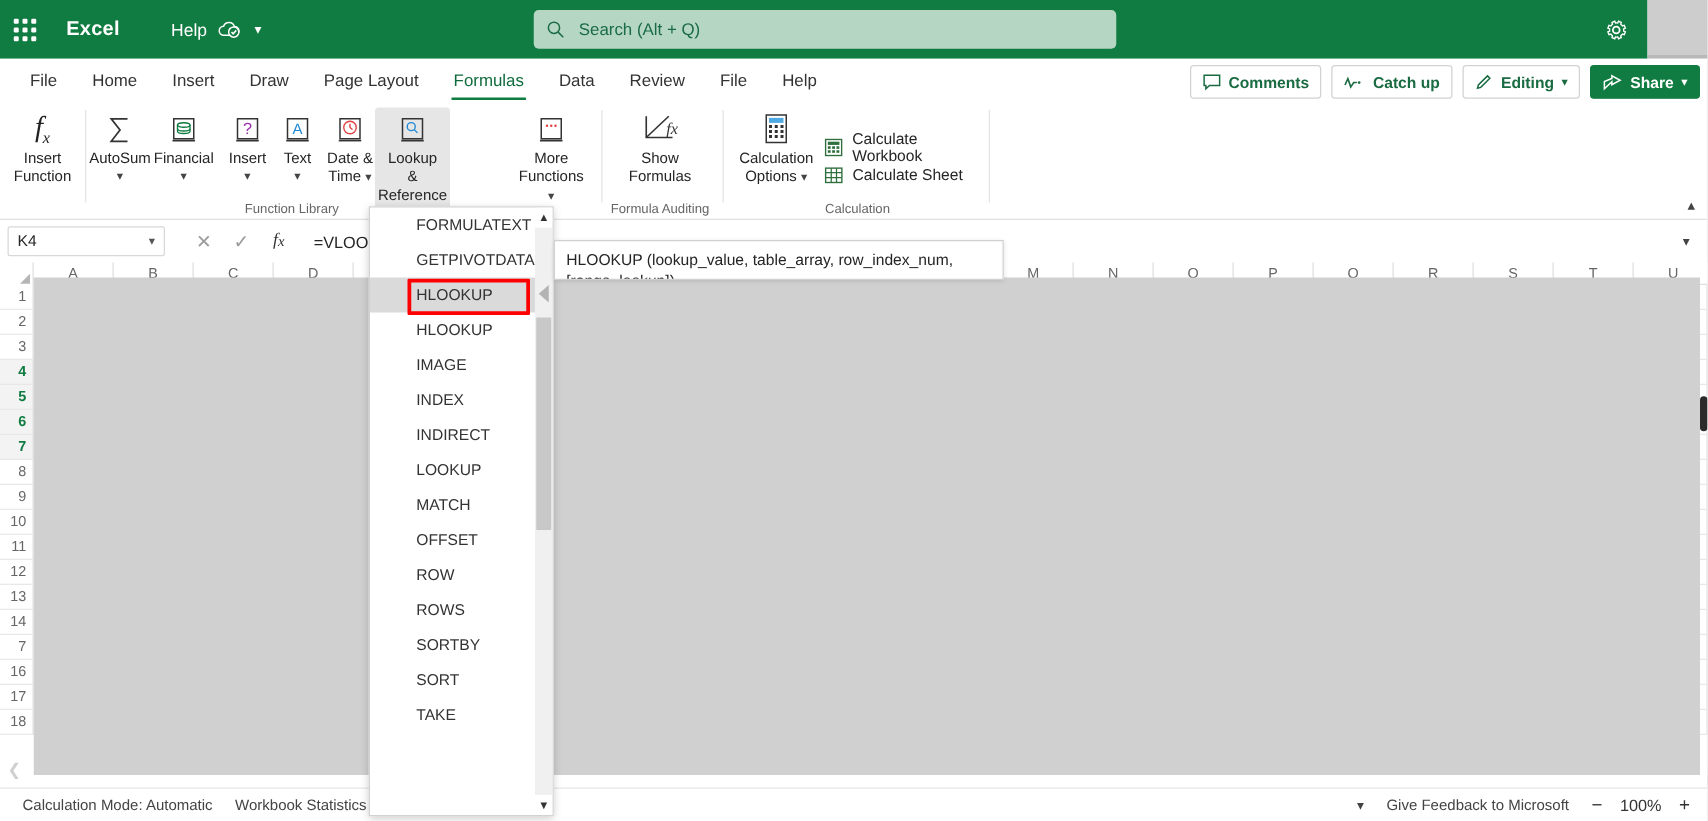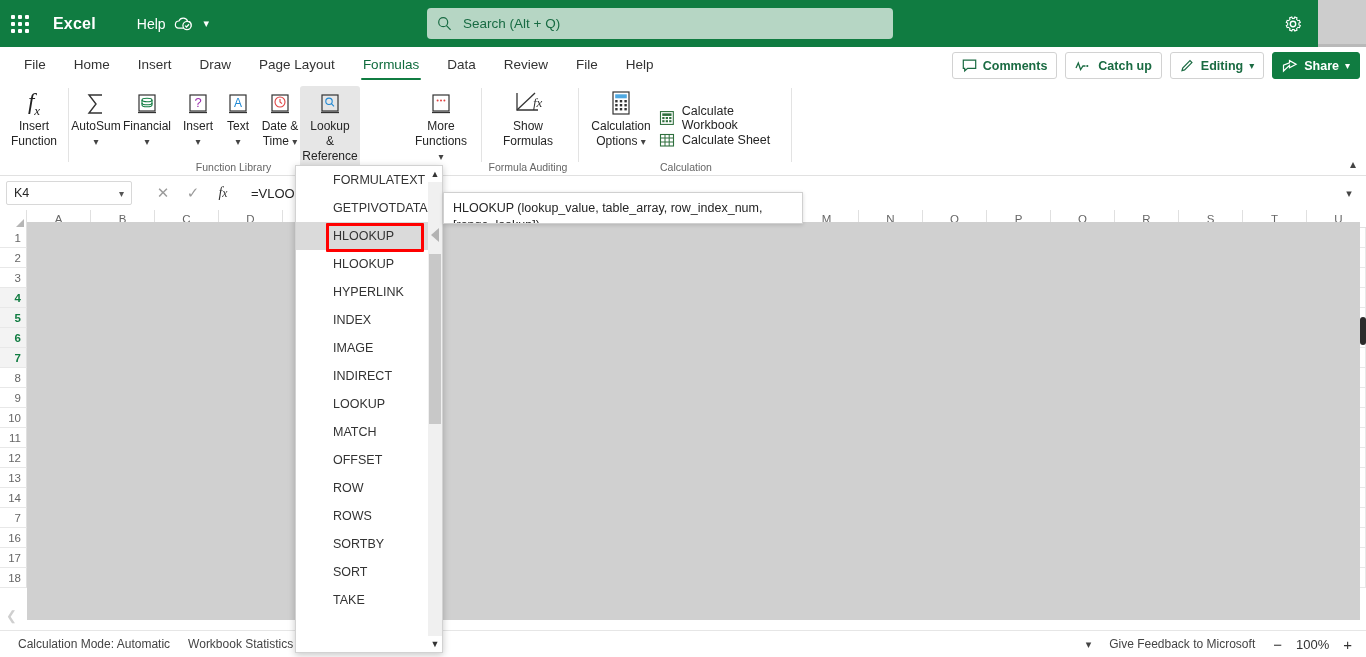--- a/index.html
+++ b/index.html
@@ -989,23 +989,22 @@
 <div class="dropdown">
   <div class="dd-up">▲</div>
   <div class="dd-track">
     <div class="dd-thumb" style="top:72px; height:170px;"></div>
   </div>
   <div class="dd-list" id="ddlist">
       <div class="dd-item">FORMULATEXT</div>
       <div class="dd-item">GETPIVOTDATA</div>
       <div class="dd-item hover">HLOOKUP</div>
       <div class="dd-item">HLOOKUP</div>
-      <div class="dd-item">HYPERLINK</div>
+      <div class="dd-item">IMAGE</div>
       <div class="dd-item">INDEX</div>
-      <div class="dd-item">IMAGE</div>
       <div class="dd-item">INDIRECT</div>
       <div class="dd-item">LOOKUP</div>
       <div class="dd-item">MATCH</div>
       <div class="dd-item">OFFSET</div>
       <div class="dd-item">ROW</div>
       <div class="dd-item">ROWS</div>
       <div class="dd-item">SORTBY</div>
       <div class="dd-item">SORT</div>
       <div class="dd-item">TAKE</div>
     </div>

